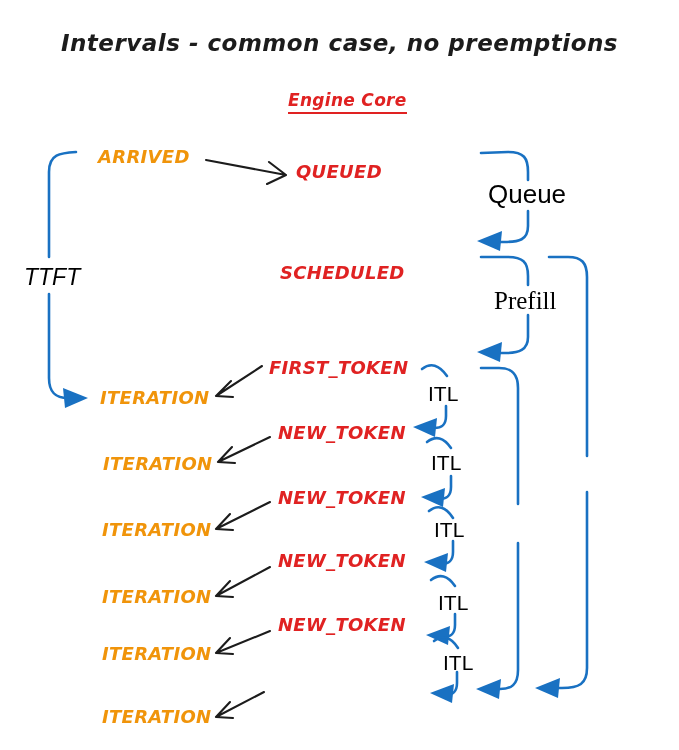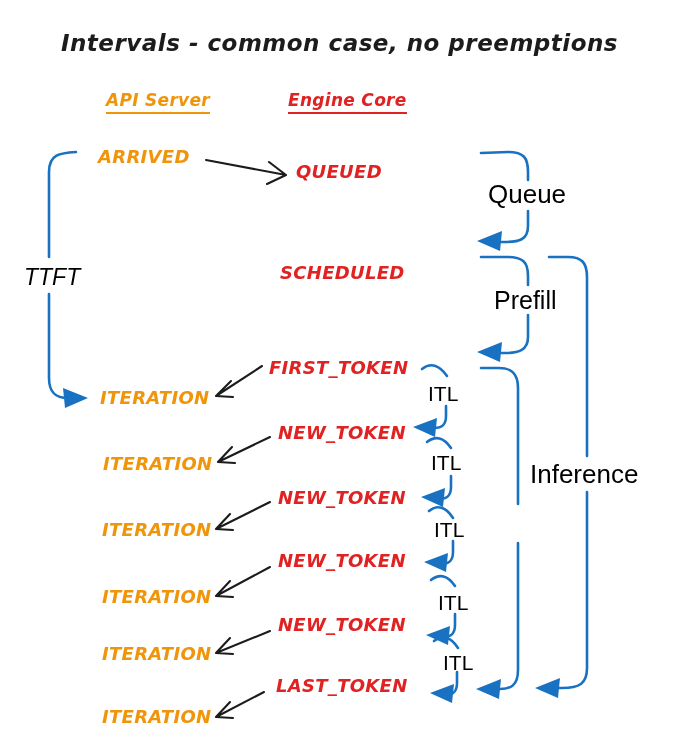--- a/index.html
+++ b/index.html
@@ -29,21 +29,21 @@
   .ev { font-size:18px; }
 
   
   .blue-label {
     position:absolute;
     font-family:"Liberation Sans", sans-serif;
     color:#000000; white-space:nowrap; line-height:1;
   }
   .lbl-ttft      { left:24px;  top:266px; font-size:23px;font-style:italic; }
   .lbl-queue     { left:488px; top:181px; font-size:26px; }
-  .lbl-prefill   { left:494px; top:288px; font-size:25px; }
+  .lbl-prefill   { left:494px; top:288px; font-size:25px;font-family:Liberation Serif, serif; }
   .lbl-decode    { left:472px; top:511px; font-size:26px; }
   .lbl-inference { left:530px; top:461px; font-size:26px; }
   .lbl-itl       { font-size:21px; }
   .itl-1 { left:428px; top:383px; }
   .itl-2 { left:431px; top:452px; }
   .itl-3 { left:434px; top:519px; }
   .itl-4 { left:438px; top:592px; }
   .itl-5 { left:443px; top:652px; }
 
   
@@ -150,43 +150,40 @@
     <g>
       <path class="stroke-black" d="M270,631 L216,653 M216,653 L230,638 M216,653 L233,654"></path>
     </g>
     <g>
       <path class="stroke-black" d="M264,692 L216,717 M216,717 L230,702 M216,717 L233,718"></path>
     </g>
   </svg>
 
   <div class="hand title">Intervals - common case, no preemptions</div>
 
-  <div class="hand col-header orange pos-api-header">API Server</div>
   <div class="hand col-header red pos-engine-header">Engine Core</div>
 
   <div class="hand ev orange pos-arrived">ARRIVED</div>
   <div class="hand ev orange pos-it-0">ITERATION</div>
   <div class="hand ev orange pos-it-1">ITERATION</div>
   <div class="hand ev orange pos-it-2">ITERATION</div>
   <div class="hand ev orange pos-it-3">ITERATION</div>
   <div class="hand ev orange pos-it-4">ITERATION</div>
   <div class="hand ev orange pos-it-5">ITERATION</div>
 
   <div class="hand ev red pos-queued">QUEUED</div>
   <div class="hand ev red pos-first-token">FIRST_TOKEN</div>
   <div class="hand ev red pos-scheduled">SCHEDULED</div>
   <div class="hand ev red pos-nt-0">NEW_TOKEN</div>
   <div class="hand ev red pos-nt-1">NEW_TOKEN</div>
   <div class="hand ev red pos-nt-2">NEW_TOKEN</div>
   <div class="hand ev red pos-nt-3">NEW_TOKEN</div>
-  <div class="hand ev red pos-last-token">LAST_TOKEN</div>
 
   <div class="blue-label lbl-ttft">TTFT</div>
   <div class="blue-label lbl-queue">Queue</div>
   <div class="blue-label lbl-prefill">Prefill</div>
   <div class="blue-label lbl-itl itl-1">ITL</div>
   <div class="blue-label lbl-itl itl-2">ITL</div>
   <div class="blue-label lbl-itl itl-3">ITL</div>
   <div class="blue-label lbl-itl itl-4">ITL</div>
   <div class="blue-label lbl-itl itl-5">ITL</div>
-  <div class="blue-label lbl-inference">Inference</div>
 
 </div>
 
 </body></html>

